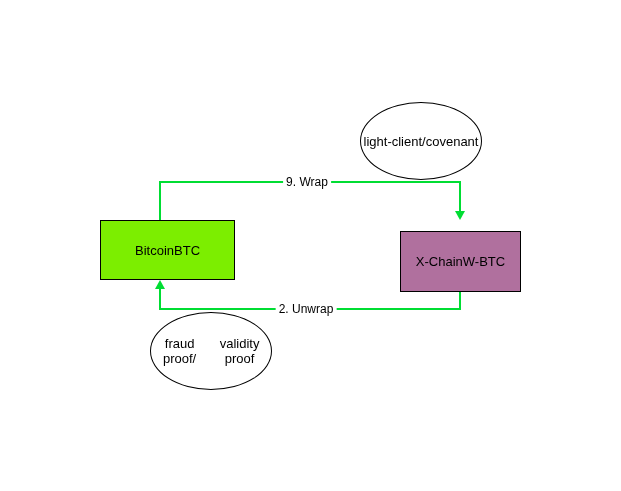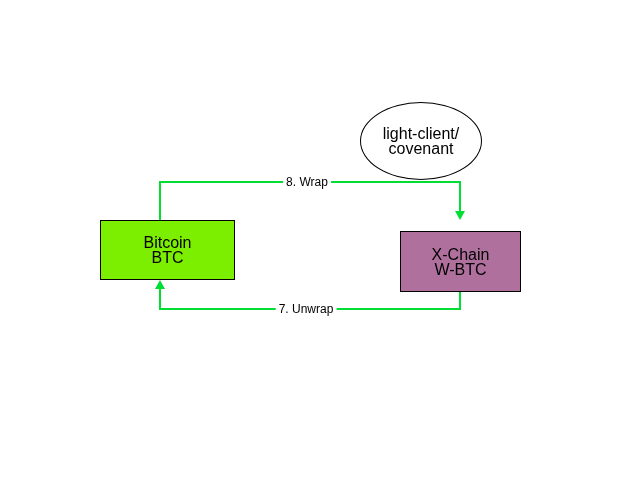--- a/index.html
+++ b/index.html
@@ -12,24 +12,24 @@
     width: 621px;
     height: 491px;
     background: #ffffff;
     overflow: hidden;
   }
   .node {
     position: absolute;
     box-sizing: border-box;
     border: 1px solid #000;
     display: flex;
-    flex-direction: column;
+    flex-direction: row;
     align-items: center;
     justify-content: center;
-    font-size: 16px;
+    font-size: 13px;
     line-height: 15px;
     color: #000;
     text-align: center;
     z-index: 2;
   }
   .node span { display: block; }
   .rect-bitcoin  { left: 100px; top: 220px; width: 135px; height: 60px; }
   .rect-xchain   { left: 400px; top: 220px; width: 121px; height: 61px; margin-top: 11px; }
   .ellipse {
     border-radius: 50%;
@@ -76,37 +76,41 @@
 </style>
 </head>
 <body>
 
 <div class="canvas">
 
   <div class="edge wrap-v1" style="background-color: rgb(0, 221, 51);"></div>
   <div class="edge wrap-h" style="background-color: rgb(0, 221, 51);"></div>
   <div class="edge wrap-v2" style="background-color: rgb(0, 221, 51);"></div>
   <div class="arrowhead arrow-down" style="background-color: rgb(0, 221, 51);"></div>
-  <span class="edge-label label-wrap">8. Wrap</span>
+  <span class="edge-label label-wrap">9. Wrap</span>
 
   <div class="edge unwrap-v1" style="background-color: rgb(0, 221, 51);"></div>
   <div class="edge unwrap-h" style="background-color: rgb(0, 221, 51);"></div>
   <div class="edge unwrap-v2" style="background-color: rgb(0, 221, 51);"></div>
   <div class="arrowhead arrow-up" style="background-color: rgb(0, 221, 51);"></div>
-  <span class="edge-label label-unwrap">7. Unwrap</span>
+  <span class="edge-label label-unwrap">2. Unwrap</span>
 
   <div class="node rect-bitcoin" style="background-color: rgb(124, 238, 0);">
     <span>Bitcoin</span>
     <span>BTC</span>
   </div>
 
   <div class="node rect-xchain" style="background-color: rgb(176, 112, 158);">
     <span>X-Chain</span>
     <span>W-BTC</span>
   </div>
 
   <div class="node ellipse ellipse-light" style="background-color: rgb(255, 255, 255);">
     <span>light-client/</span>
     <span>covenant</span>
   </div>
 
+  <div class="node ellipse ellipse-fraud" style="background-color: rgb(255, 255, 255);">
+    <span>fraud proof/</span>
+    <span>validity proof</span>
+  </div>
 
 </div>
 
 </body></html>

